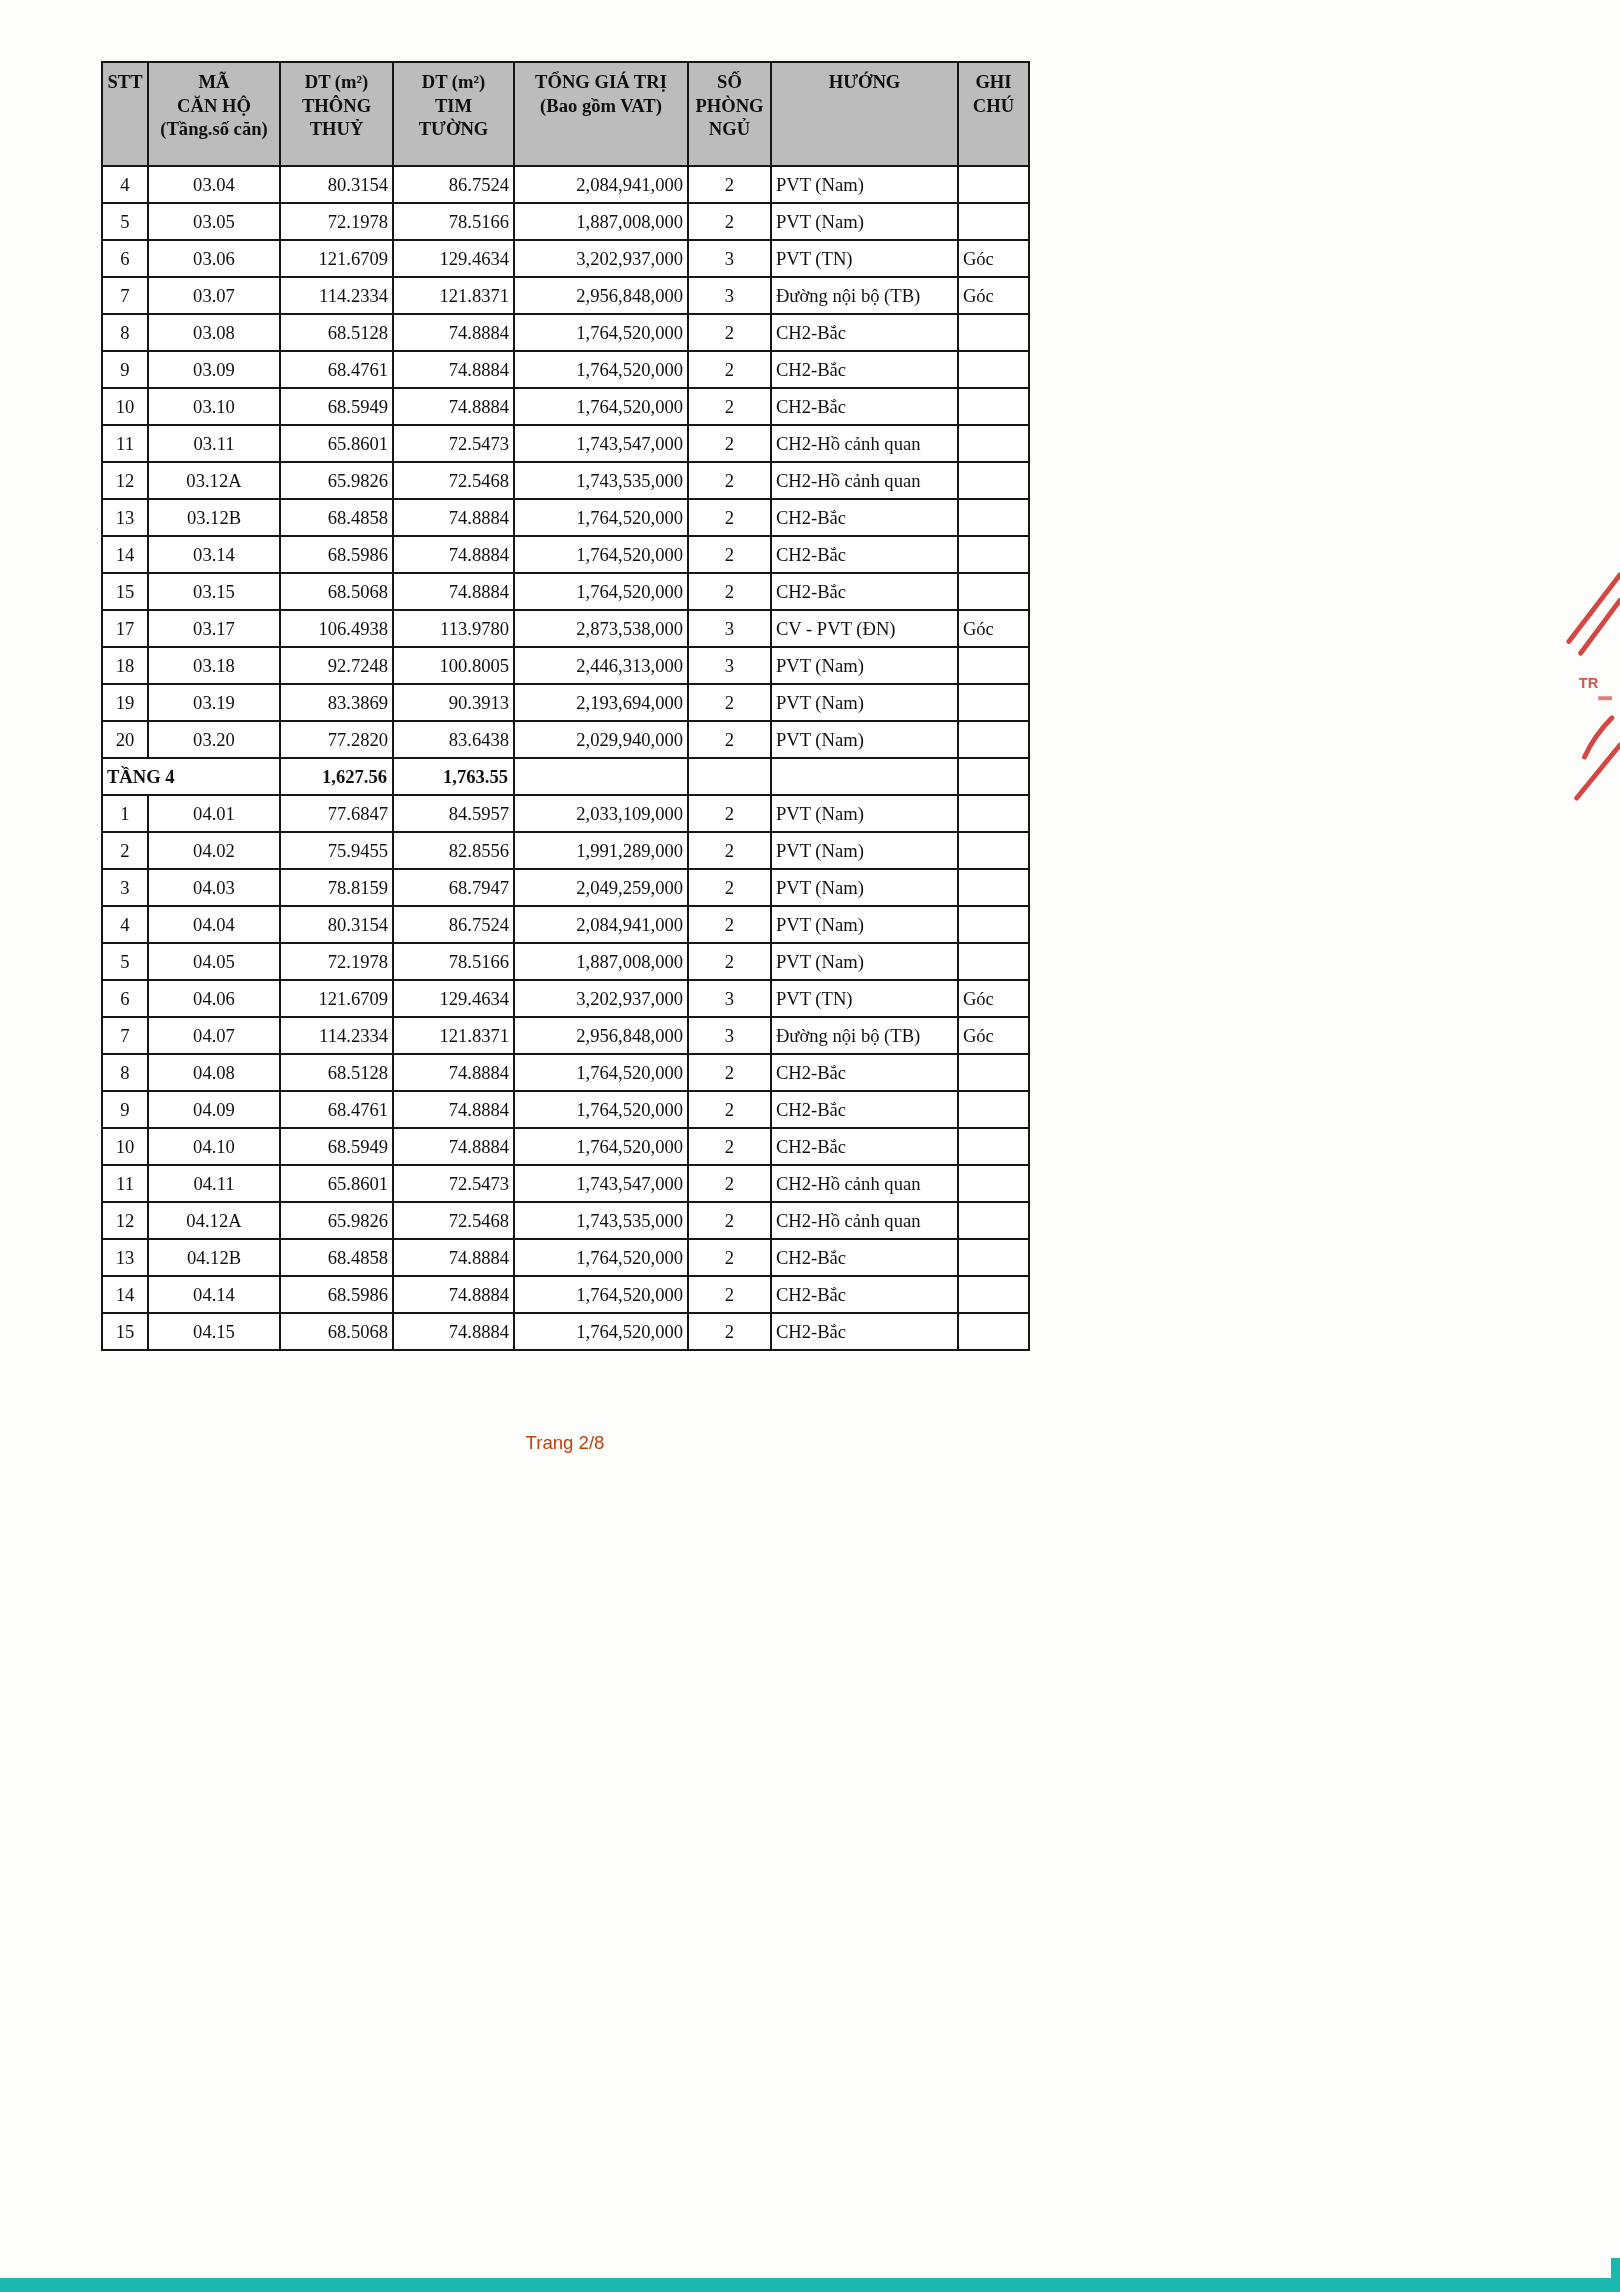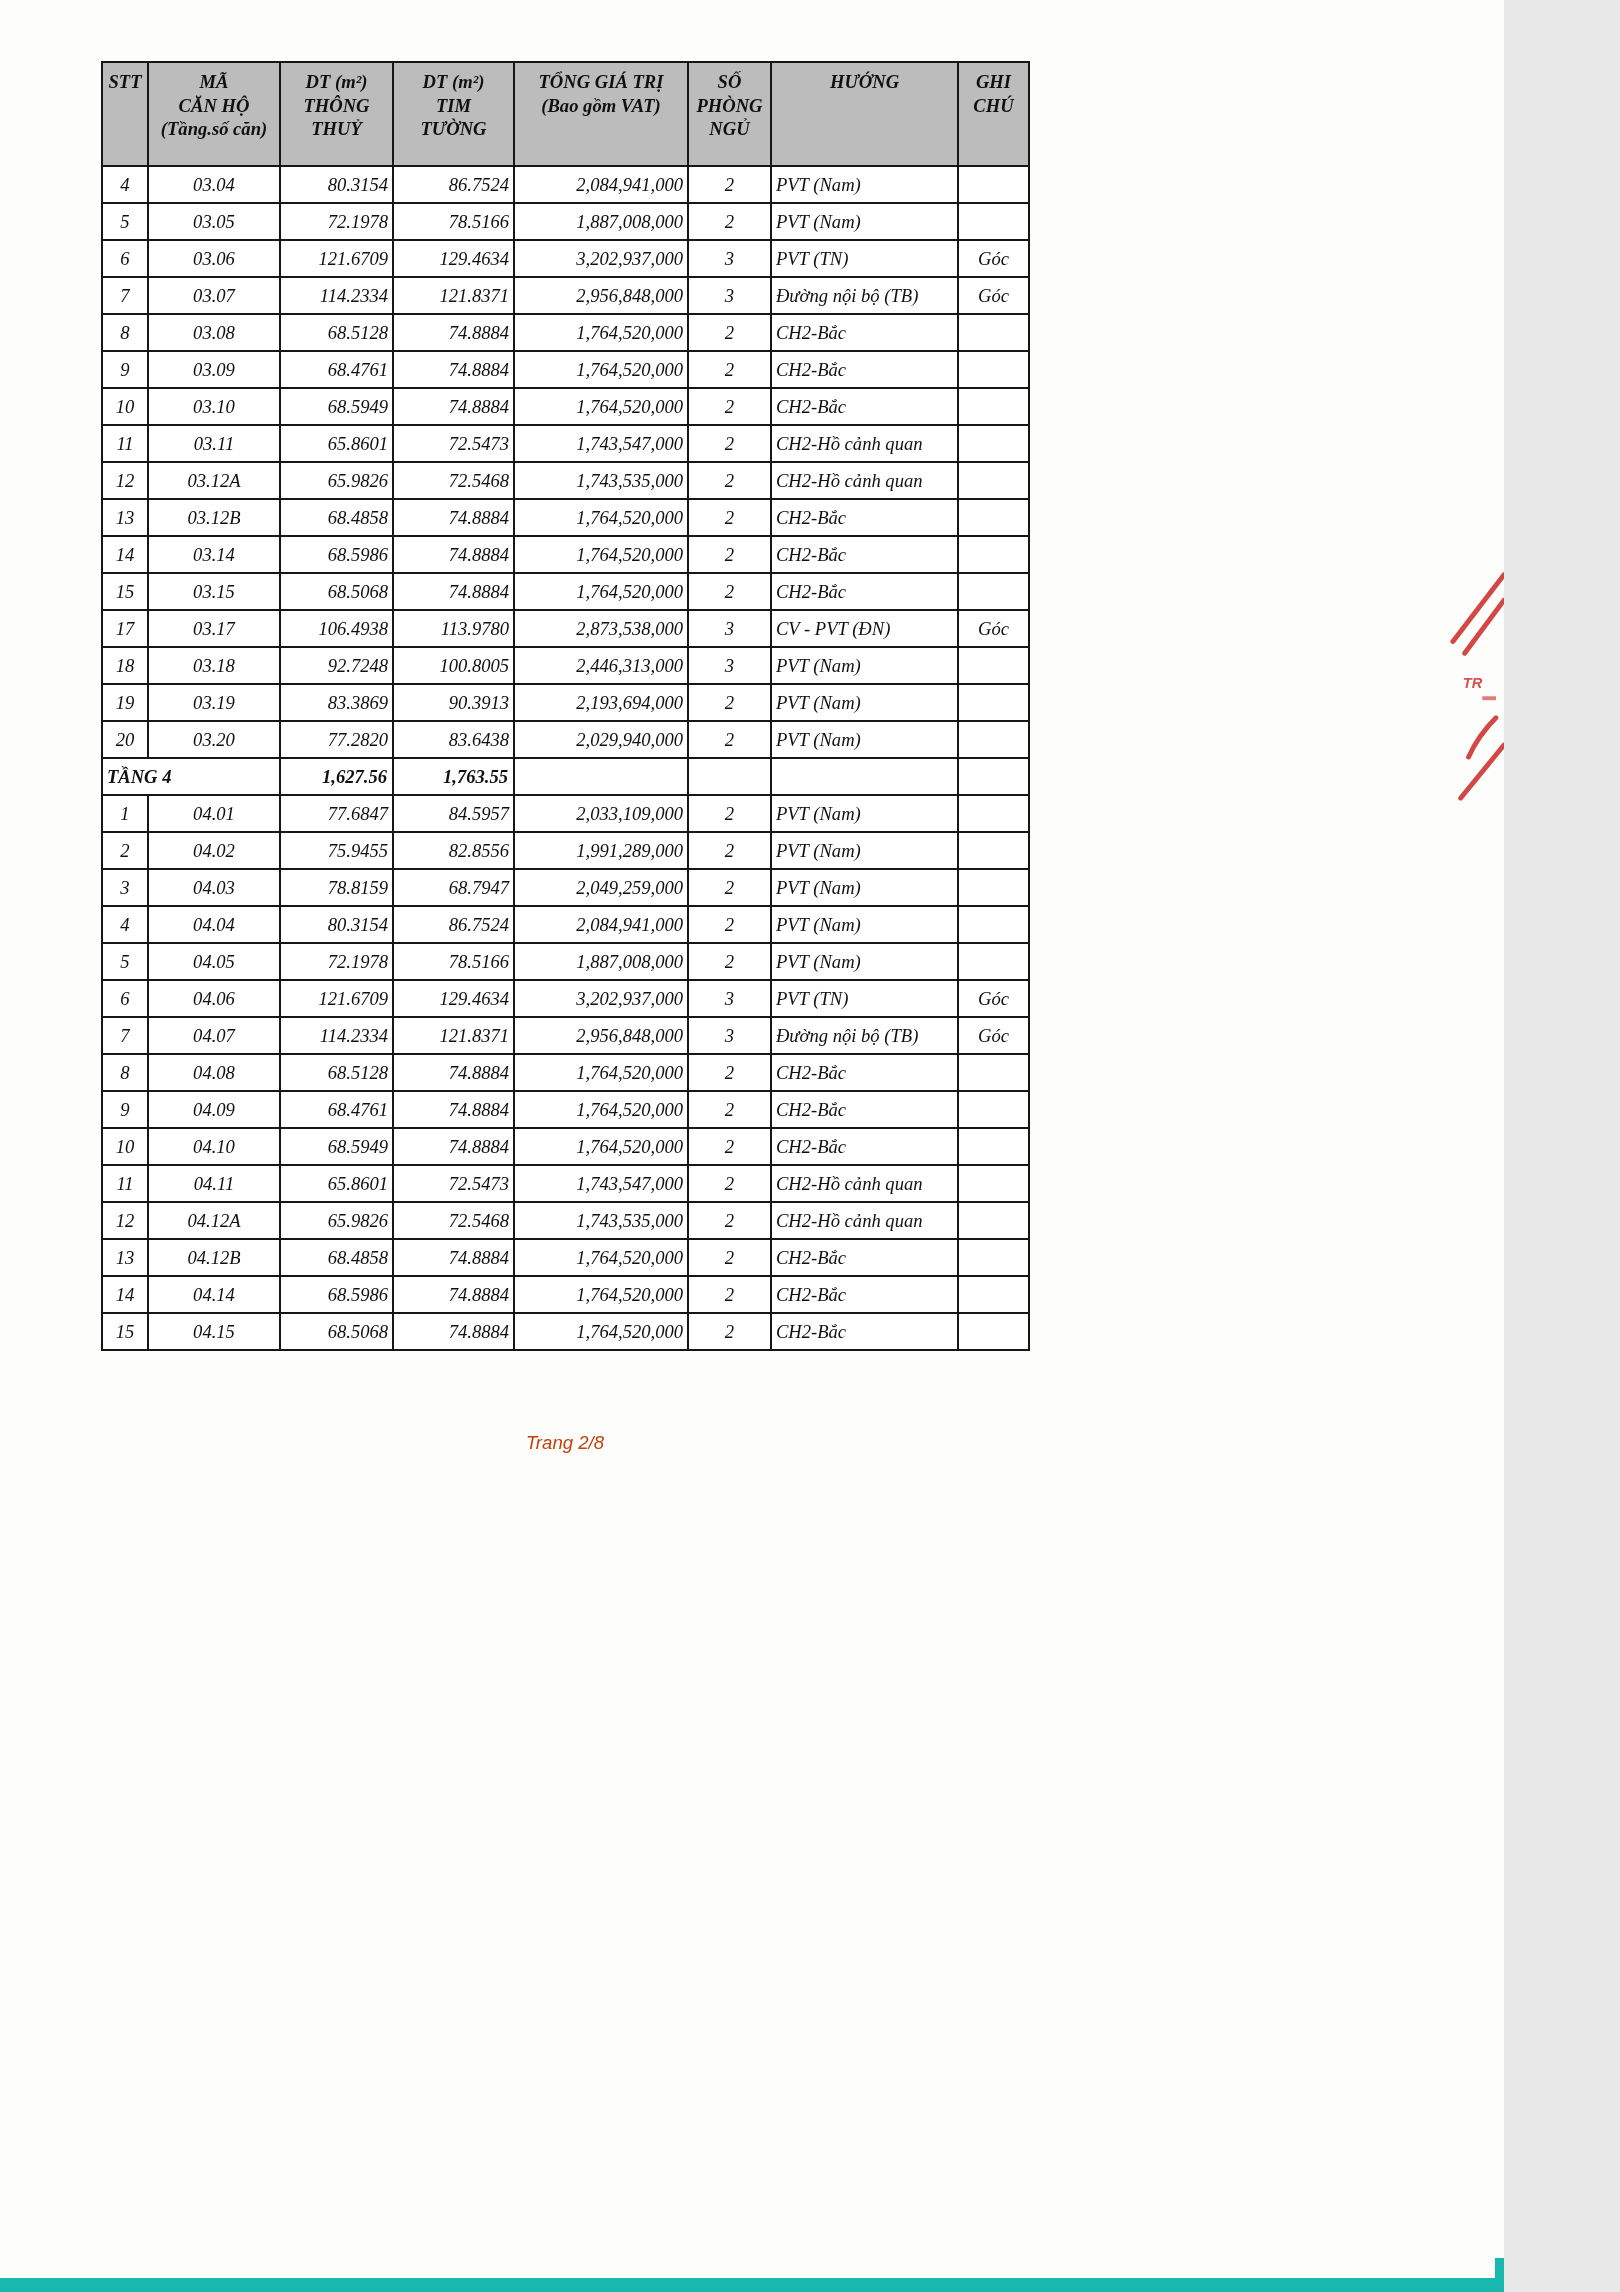--- a/index.html
+++ b/index.html
@@ -8,26 +8,25 @@
     --section_bg:#b9b9b9;
     --border_color:#161616;
     --text_color:#101010;
     --stamp_red:#cc2824;
     --scanner_teal:#18b7b0;
     --paper:#fdfdfc;
   }
   html,body{margin:0;padding:0;background:#e8e8e8;}
   .page{
     position:relative;
-    width:1504px;height:2293px;
+    width:1620px;height:2293px;
     background:var(--paper);
     overflow:hidden;
     font-family:"Liberation Serif","DejaVu Serif",serif;
     color:var(--text_color);
-    font-style:italic;
   }
   
   table.price{
     position:absolute;left:101px;top:61px;
     width:927px;
     border-collapse:collapse;
     table-layout:fixed;
     border:2.9px solid var(--border_color);
   }
   table.price th, table.price td{
@@ -60,21 +59,21 @@
   col.c-phong{width:83px;}
   col.c-huong{width:187px;}
   col.c-ghi{width:71px;}
   
   td.col-stt{text-align:center;}
   td.col-ma{text-align:center;}
   td.col-dt{text-align:right;padding-right:4.9px;}
   td.col-gia{text-align:right;padding-right:13.7px;}
   td.col-phong{text-align:center;}
   td.col-huong{text-align:left;padding-left:6.9px;}
-  td.col-ghi{text-align:center;}
+  td.col-ghi{}
   
   tr.section-row td{
     background:var(--section_bg);
     font-weight:bold;
     height:36px;
   }
   tr.section-row td.sec-label{text-align:left;}
   tr.section-row td.sec-num{text-align:right;padding-right:4.9px;}
   
   .footer{

